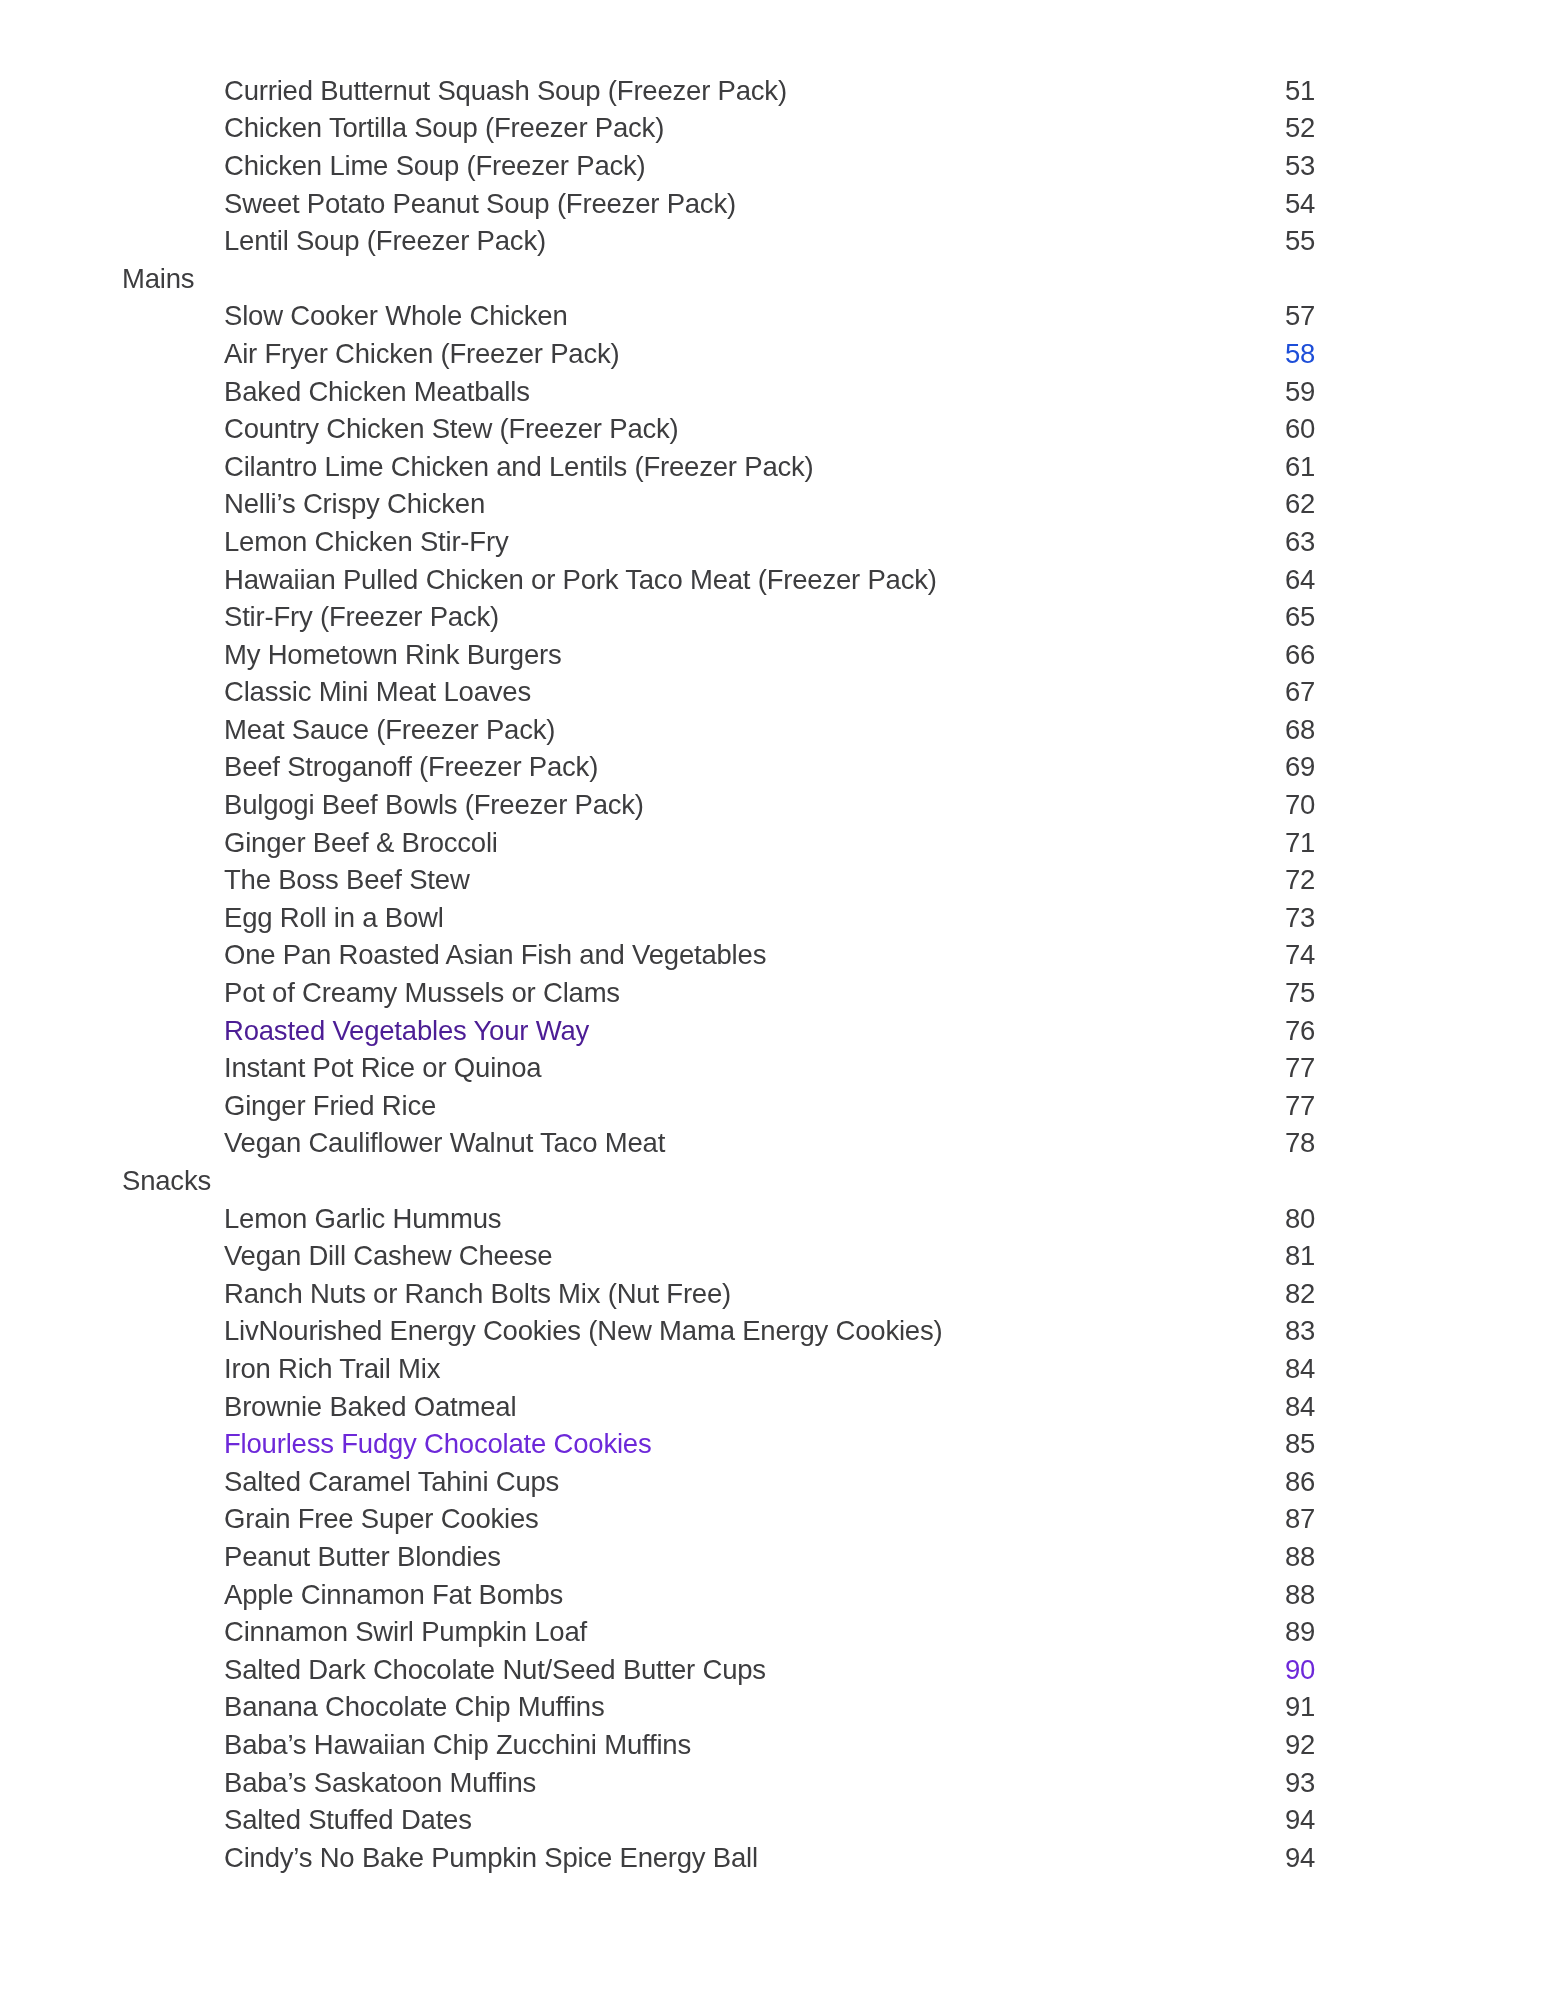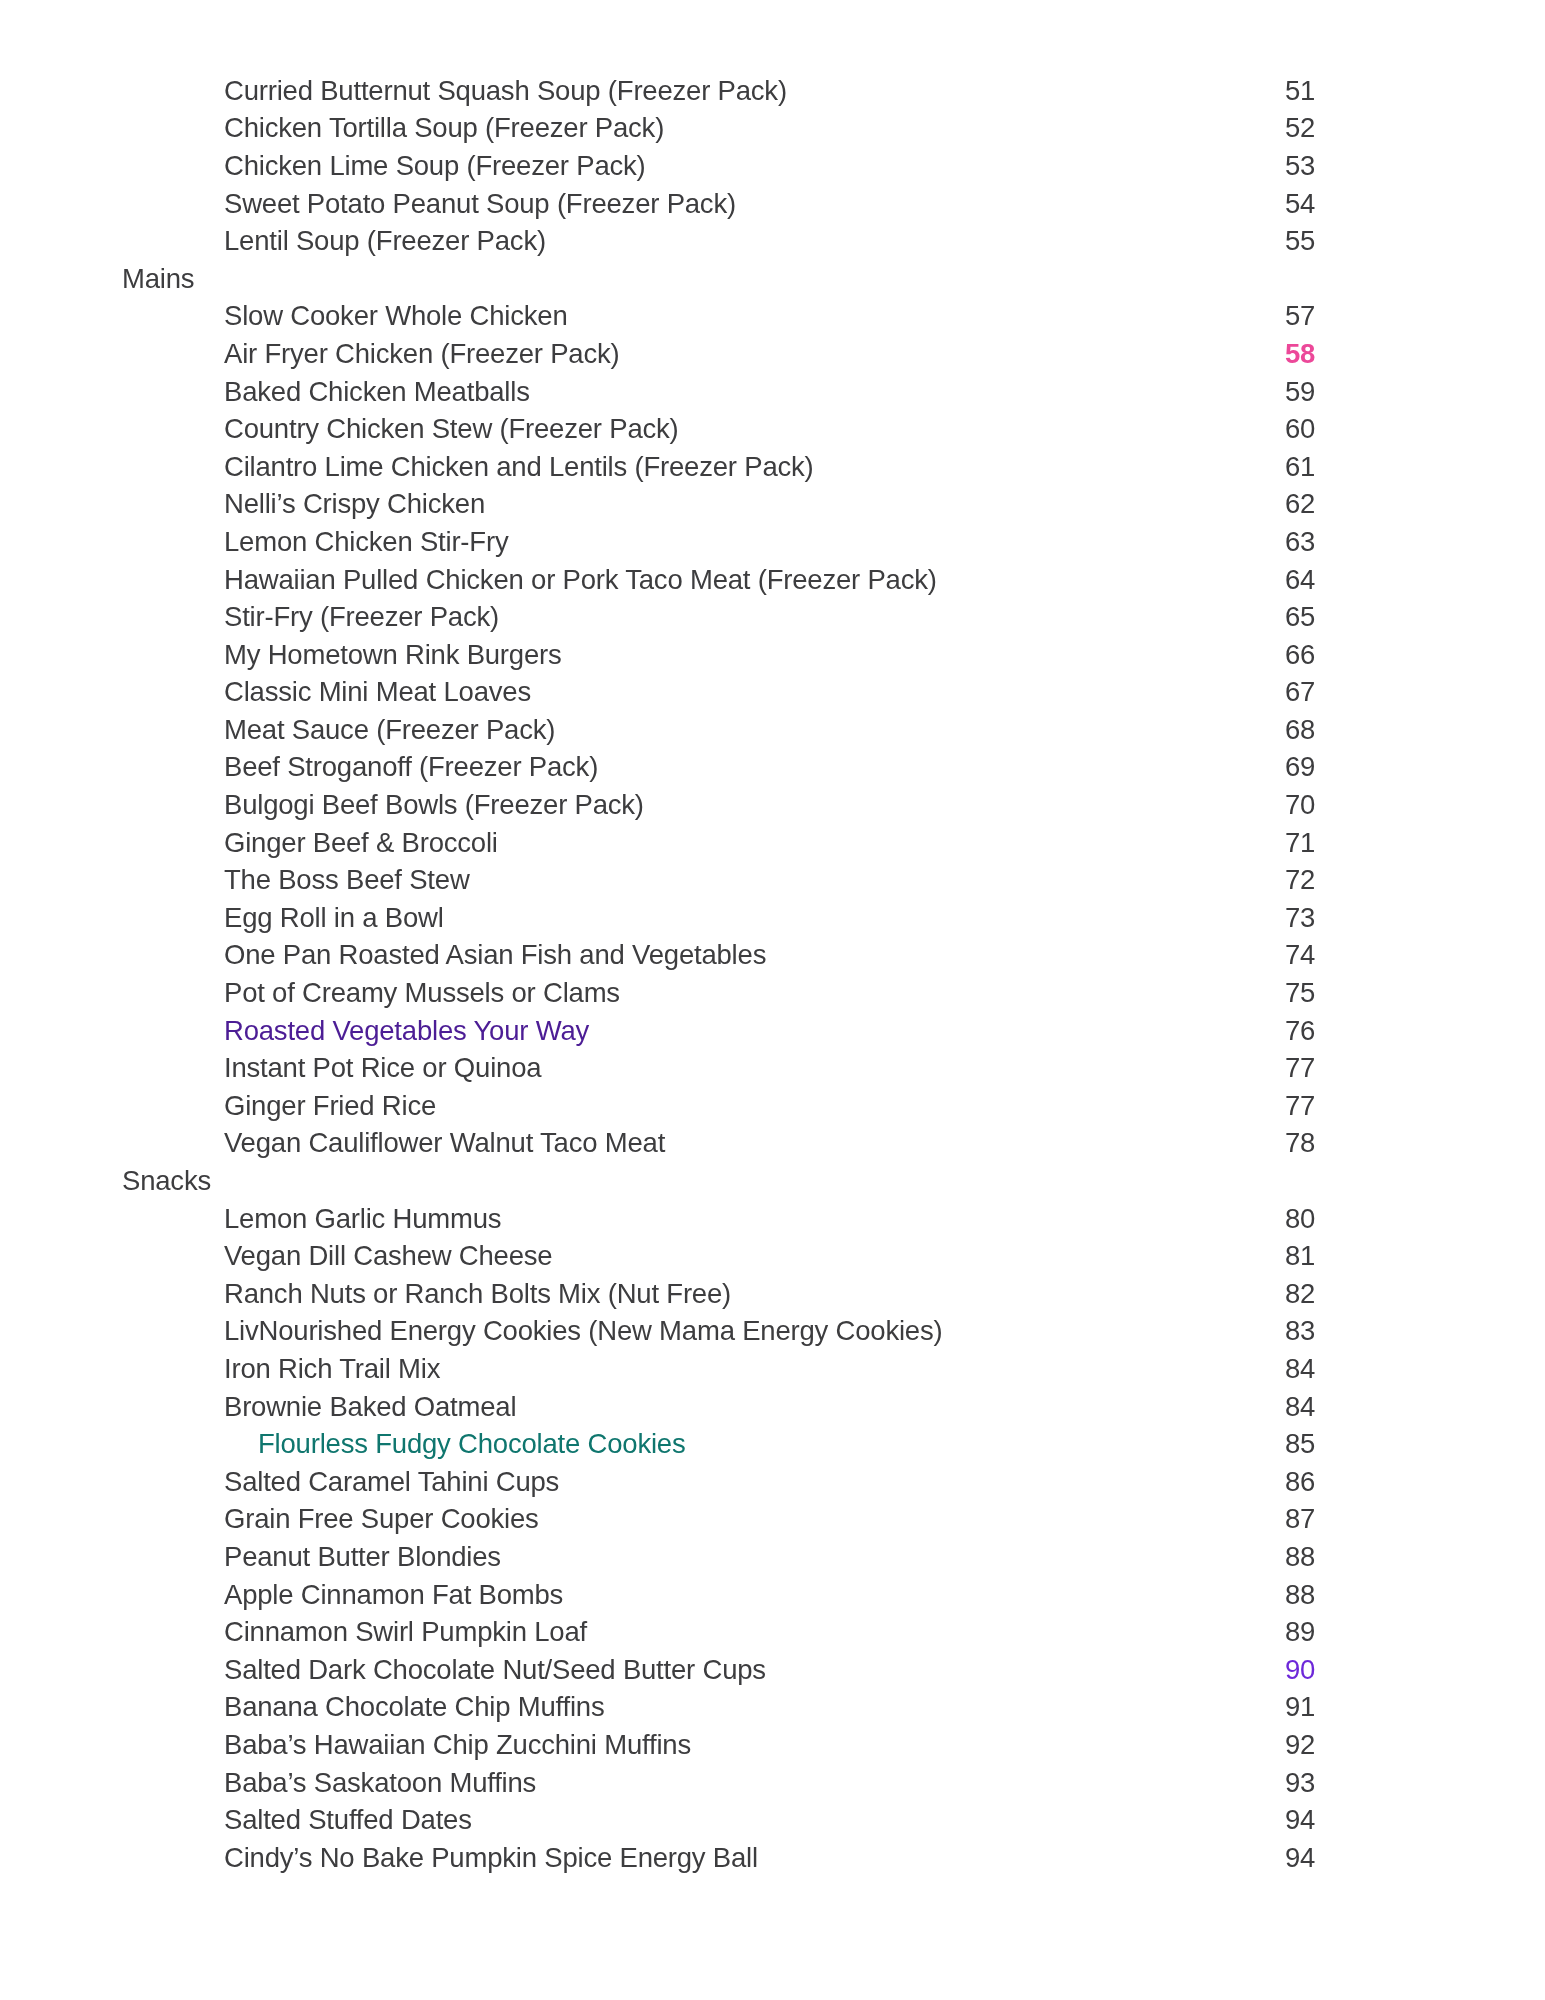--- a/index.html
+++ b/index.html
@@ -66,21 +66,21 @@
       </div>
       <div class="toc-header-row">
         <span class="toc-section-label" style="color: rgb(61, 61, 63);">Mains</span>
       </div>
       <div class="toc-row">
         <span class="toc-title" style="color: rgb(61, 61, 63);">Slow Cooker Whole Chicken</span>
         <span class="toc-page" style="color: rgb(61, 61, 63);">57</span>
       </div>
       <div class="toc-row">
         <span class="toc-title" style="color: rgb(61, 61, 63);">Air Fryer Chicken (Freezer Pack)</span>
-        <span class="toc-page" style="color: #ec4899; font-weight: bold;">58</span>
+        <span class="toc-page" style="color: #1d4ed8;">58</span>
       </div>
       <div class="toc-row">
         <span class="toc-title" style="color: rgb(61, 61, 63);">Baked Chicken Meatballs</span>
         <span class="toc-page" style="color: rgb(61, 61, 63);">59</span>
       </div>
       <div class="toc-row">
         <span class="toc-title" style="color: rgb(61, 61, 63);">Country Chicken Stew (Freezer Pack)</span>
         <span class="toc-page" style="color: rgb(61, 61, 63);">60</span>
       </div>
       <div class="toc-row">
@@ -180,21 +180,21 @@
       </div>
       <div class="toc-row">
         <span class="toc-title" style="color: rgb(61, 61, 63);">Iron Rich Trail Mix</span>
         <span class="toc-page" style="color: rgb(61, 61, 63);">84</span>
       </div>
       <div class="toc-row">
         <span class="toc-title" style="color: rgb(61, 61, 63);">Brownie Baked Oatmeal</span>
         <span class="toc-page" style="color: rgb(61, 61, 63);">84</span>
       </div>
       <div class="toc-row">
-        <span class="toc-title" style="color: #0f766e; margin-left: 34px;">Flourless Fudgy Chocolate Cookies</span>
+        <span class="toc-title" style="color: #6d28d9;">Flourless Fudgy Chocolate Cookies</span>
         <span class="toc-page" style="color: rgb(61, 61, 63);">85</span>
       </div>
       <div class="toc-row">
         <span class="toc-title" style="color: rgb(61, 61, 63);">Salted Caramel Tahini Cups</span>
         <span class="toc-page" style="color: rgb(61, 61, 63);">86</span>
       </div>
       <div class="toc-row">
         <span class="toc-title" style="color: rgb(61, 61, 63);">Grain Free Super Cookies</span>
         <span class="toc-page" style="color: rgb(61, 61, 63);">87</span>
       </div>

